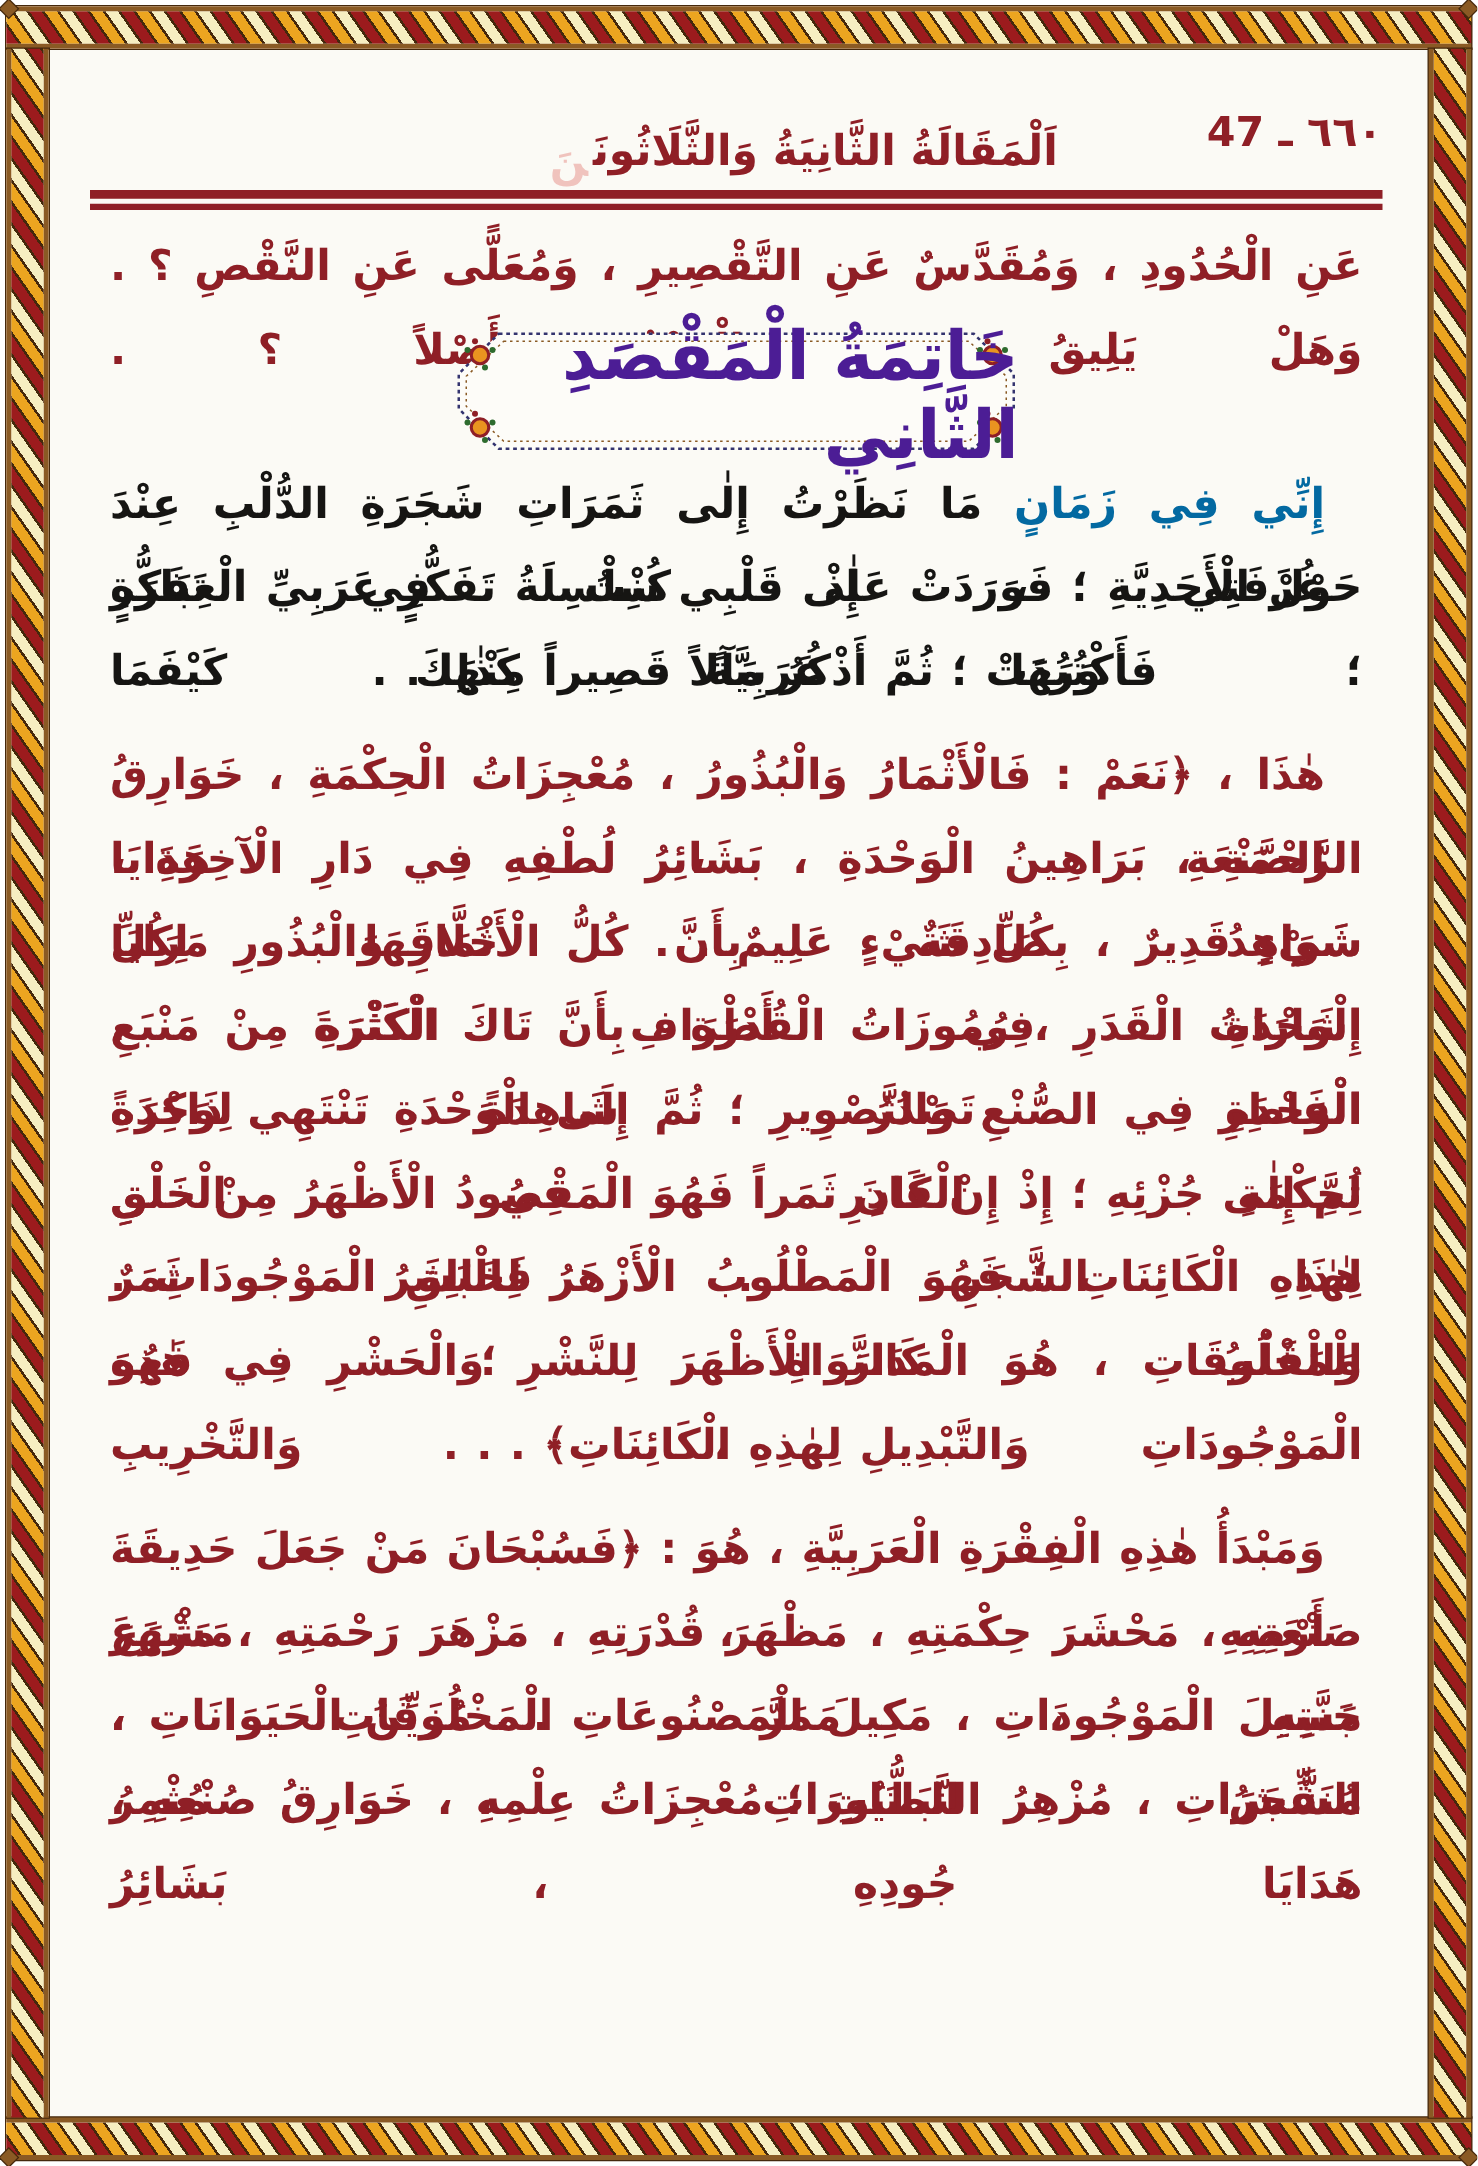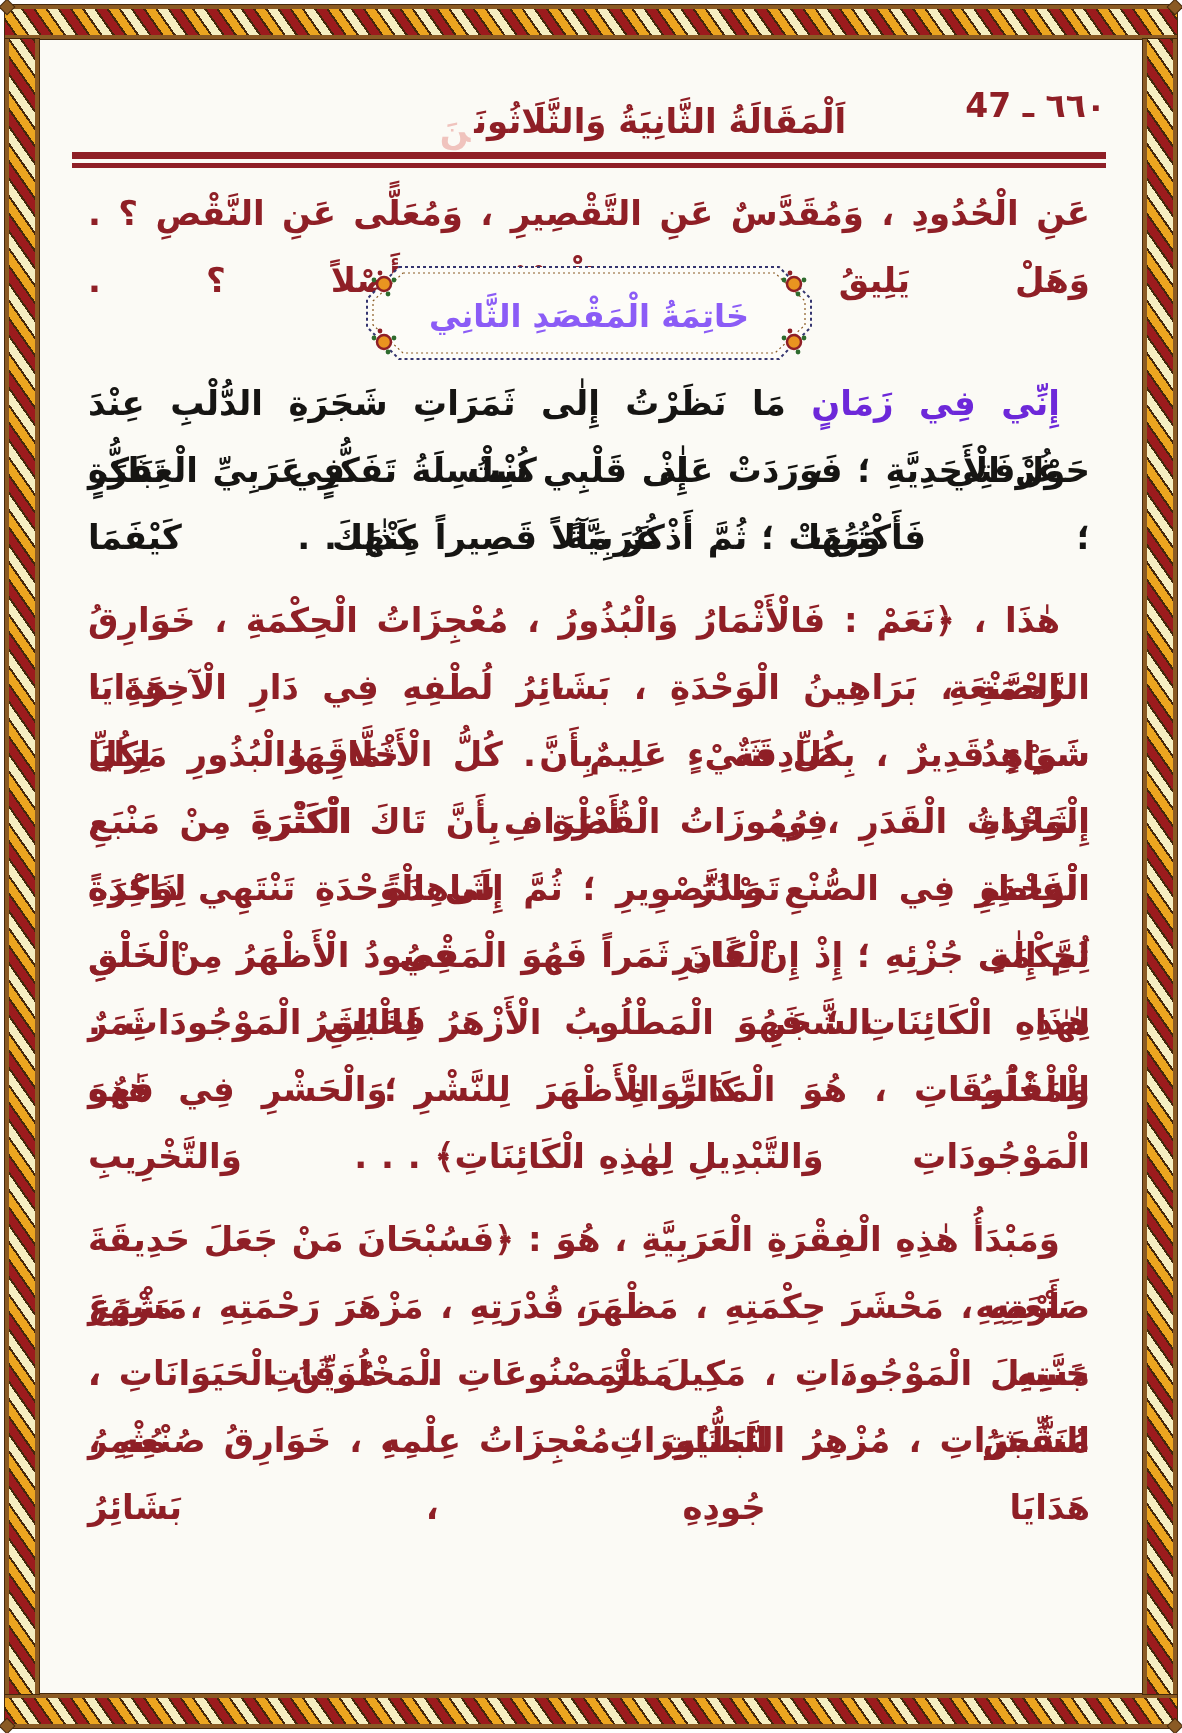--- a/index.html
+++ b/index.html
@@ -45,28 +45,28 @@
   .rule{height:16px;border-top:7px solid #8f1f26;border-bottom:5px solid #8f1f26;box-sizing:border-box;margin-top:10px;}
 
   .para{margin:16px;}
   .m12{margin-top:12px;} .m7{margin-top:7px;} .m11{margin-top:11px;}
   .line{height:67px;line-height:67px;font-size:34px;word-spacing:2px;}
   .just{text-align:justify;text-align-last:justify;}
   .right{text-align:center;}
   .center{text-align:center;}
   .ind{padding-right:30px;}
   .black{color:#161513;}
-  .lead-red{color:#6d28d9;}
+  .lead-red{color:#0369a1;}
 
   
   .section-box{position:relative;width:452px;height:100px;margin:9px auto 0;}
   .section-box svg{position:absolute;inset:0;}
   .section-box .box-title{
     position:absolute;inset:0;display:flex;align-items:center;justify-content:center;
-    font-size:32px;color:#8b5cf6;padding-top:6px;
+    font-size:54px;color:#4c1d95;padding-top:6px;
   }
 </style>
 </head>
 <body>
 
 <div class="page">
 
   <div class="inner-bg"></div>
 
   <div class="frame-strip frame-h f-top"></div>

